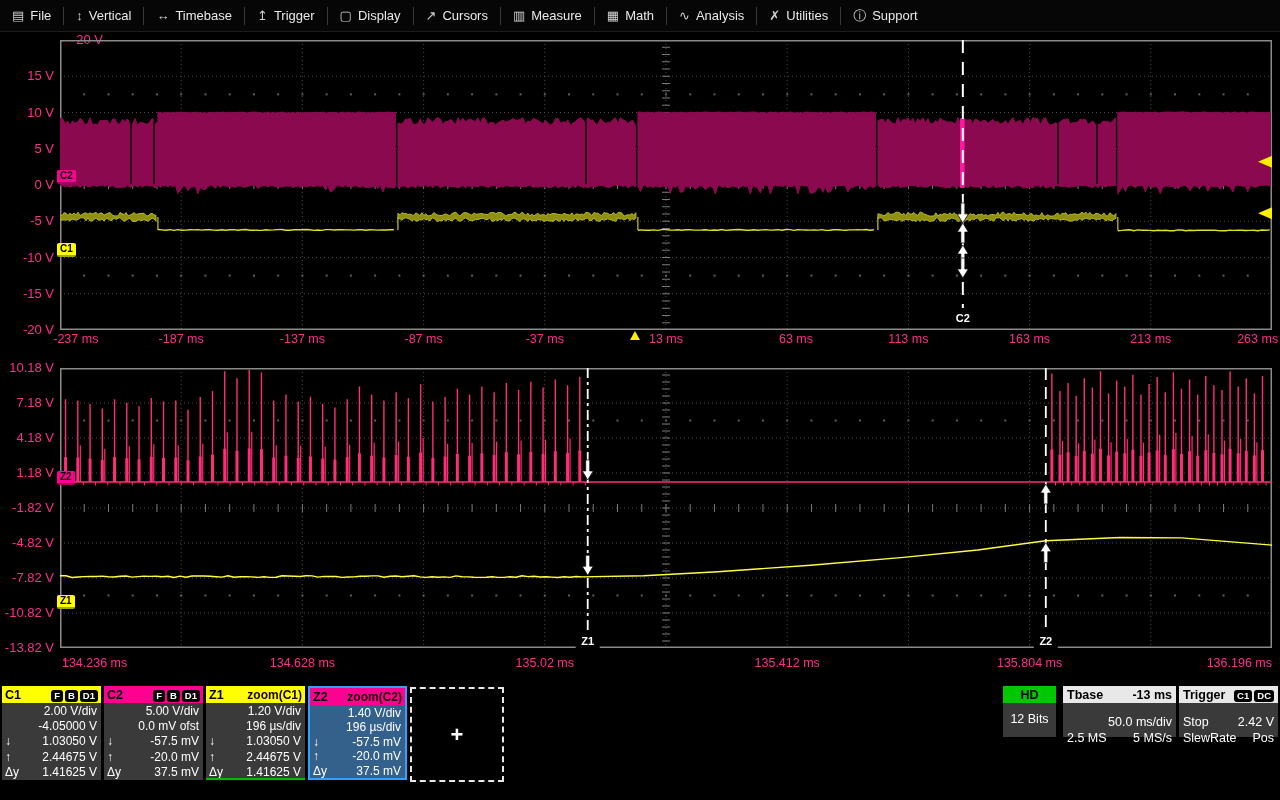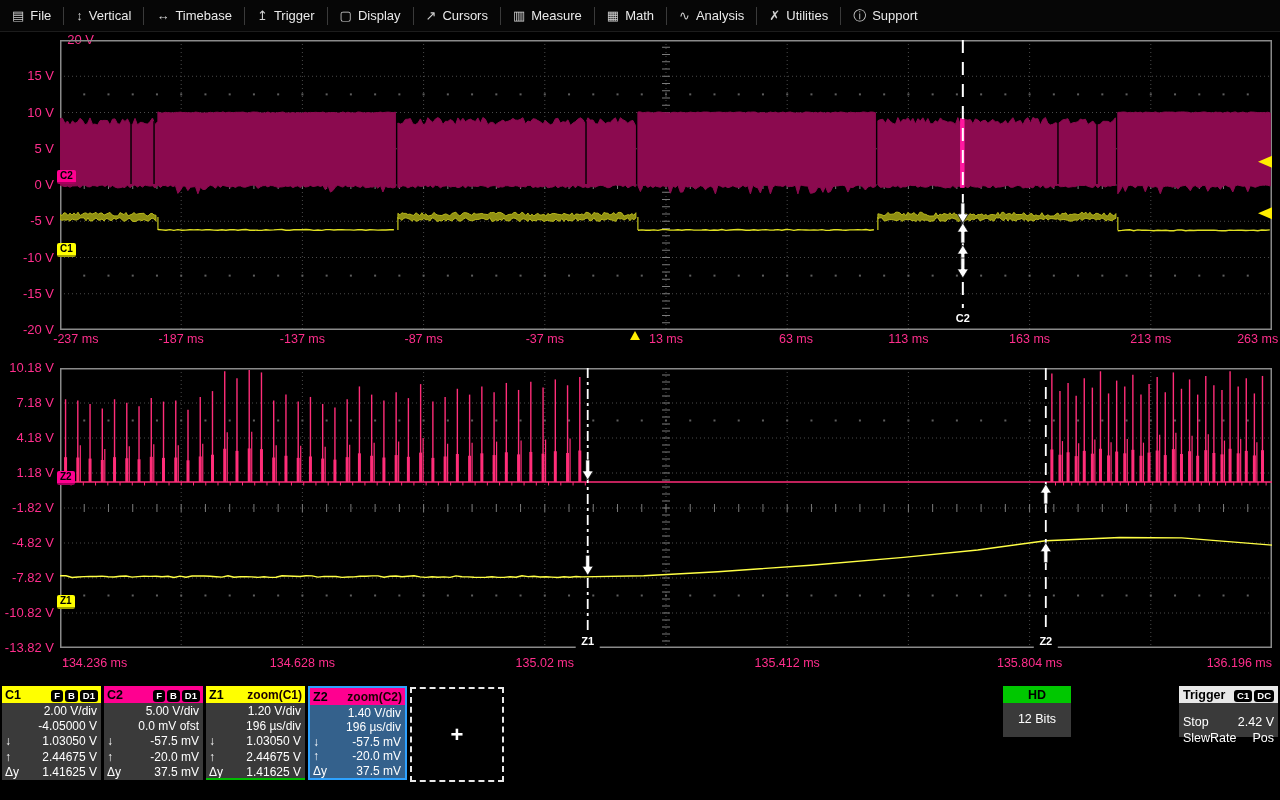--- a/index.html
+++ b/index.html
@@ -111,21 +111,21 @@
         <span>Utilities</span>
       </div>
       <div class="menu-sep"></div>
       <div class="menu-item">
         <span class="micon">ⓘ</span>
         <span>Support</span>
       </div>
     </div>
 
   <div id="top-ylabels">
-      <div class="ylab" style="left: 0px; top: 33px; padding-left: 40px;">20 V</div>
+      <div class="ylab" style="left: 9px; top: 33px; padding-left: 40px;">20 V</div>
       <div class="ylab" style="left: 0px; top: 69.25px;">15 V</div>
       <div class="ylab" style="left: 0px; top: 105.5px;">10 V</div>
       <div class="ylab" style="left: 0px; top: 141.75px;">5 V</div>
       <div class="ylab" style="left: 0px; top: 178px;">0 V</div>
       <div class="ylab" style="left: 0px; top: 214.25px;">-5 V</div>
       <div class="ylab" style="left: 0px; top: 250.5px;">-10 V</div>
       <div class="ylab" style="left: 0px; top: 286.75px;">-15 V</div>
       <div class="ylab" style="left: 0px; top: 323px;">-20 V</div>
     </div>
   <svg id="tg" style="left:60px;top:40px" width="1212" height="290">
@@ -987,25 +987,38 @@
             <span class="glyph">Δy</span>
             <span class="val">37.5 mV</span>
           </div>
         </div>
       </div>
     </div>
   <div class="addbox">
     <span>+</span>
   </div>
 
-  <div class="ibox" style="left:1003px;width:68px;">
+  <div class="ibox" style="left:1003px;width:53px;">
     <div class="ihdr" style="background:#00c800;justify-content:center;">HD</div>
     <div class="ibody" style="text-align:center;padding-top:8px;">12 Bits</div>
   </div>
 
+  <div class="ibox" style="left:1063px;width:113px;">
+    <div class="ihdr">
+      <span>Tbase</span>
+      <span>-13 ms</span>
+    </div>
+    <div class="ibody">
+      <div style="text-align:right;">50.0 ms/div</div>
+      <div class="brow">
+        <span>2.5 MS</span>
+        <span>5 MS/s</span>
+      </div>
+    </div>
+  </div>
 
   <div class="ibox" style="left:1179px;width:99px;">
     <div class="ihdr">
       <span>Trigger</span>
       <span id="trig-chips"><span class="chip">C1</span><span class="chip">DC</span></span>
     </div>
     <div class="ibody">
       <div class="brow">
         <span>Stop</span>
         <span>2.42 V</span>

